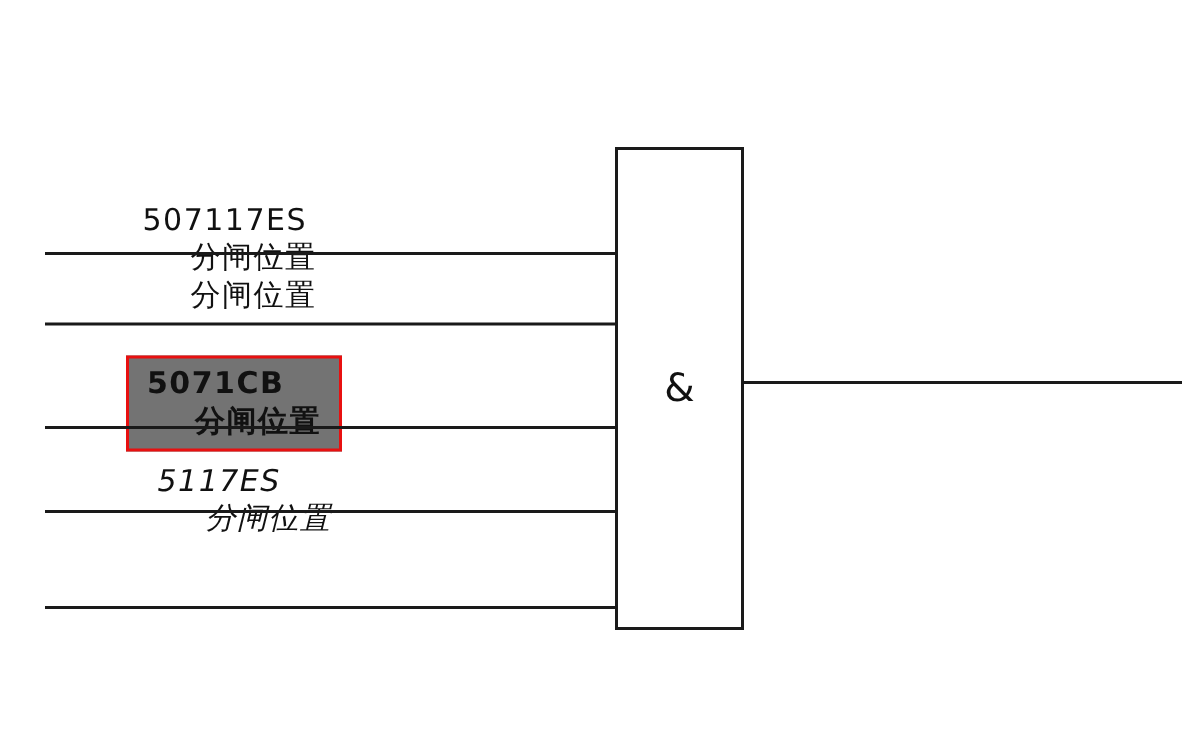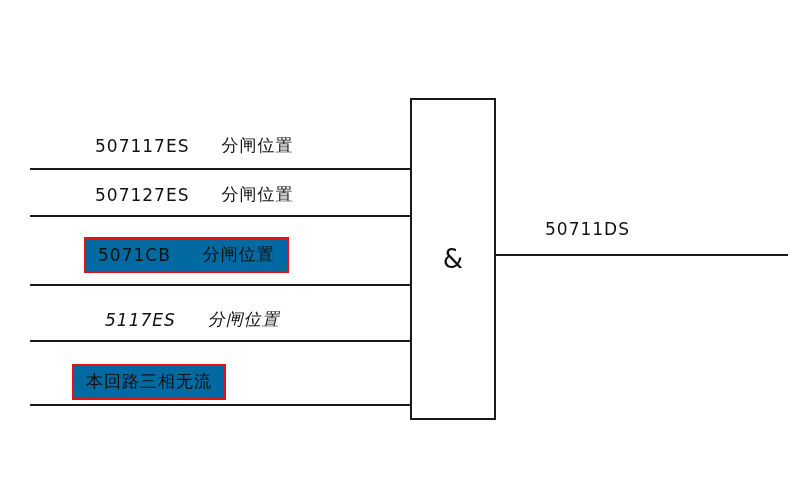--- a/index.html
+++ b/index.html
@@ -14,32 +14,33 @@
     overflow: hidden;
   }
   .hline {
     position: absolute;
     height: 0;
     border-top: 2px solid #1a1a1a;
   }
   .label {
     position: absolute;
     display: flex;
-    align-items: center;
-    font-size: 17px;
+    font-size: 20px;
     font-weight: 500;
     letter-spacing: 1px;
     white-space: nowrap;
     color: #111111;
+    flex-direction: column;
   }
   .label .desc { margin-left: 32px; }
   .redbox {
     border: 2px solid #e81010;
     padding: 4px 12px 5px 12px;
-    background: #0369a1;
+    background: #737373;
+    font-weight: bold;
   }
   .gate {
     position: absolute;
     left: 410px;
     top: 98px;
     width: 86px;
     height: 322px;
     border: 2px solid #1a1a1a;
     background: #ffffff;
     display: flex;
@@ -70,46 +71,41 @@
 <body>
 
 <div class="canvas">
 
   <div class="label lbl1">
     <span class="id">507117ES</span>
     <span class="desc">分闸位置</span>
   </div>
 
   <div class="label lbl2">
-    <span class="id">507127ES</span>
     <span class="desc">分闸位置</span>
   </div>
 
   <div class="label lbl3 redbox">
     <span class="id">5071CB</span>
     <span class="desc">分闸位置</span>
   </div>
 
   <div class="label lbl4">
     <span class="id">5117ES</span>
     <span class="desc">分闸位置</span>
   </div>
 
-  <div class="label lbl5 redbox">
-    <span class="id">本回路三相无流</span>
-  </div>
 
   <div class="hline line1"></div>
   <div class="hline line2"></div>
   <div class="hline line3"></div>
   <div class="hline line4"></div>
   <div class="hline line5"></div>
 
   <div class="gate">
     <span class="amp">&amp;</span>
   </div>
 
   <div class="label lblout">
-    <span class="id">50711DS</span>
   </div>
   <div class="hline outline"></div>
 
 </div>
 
 </body></html>

